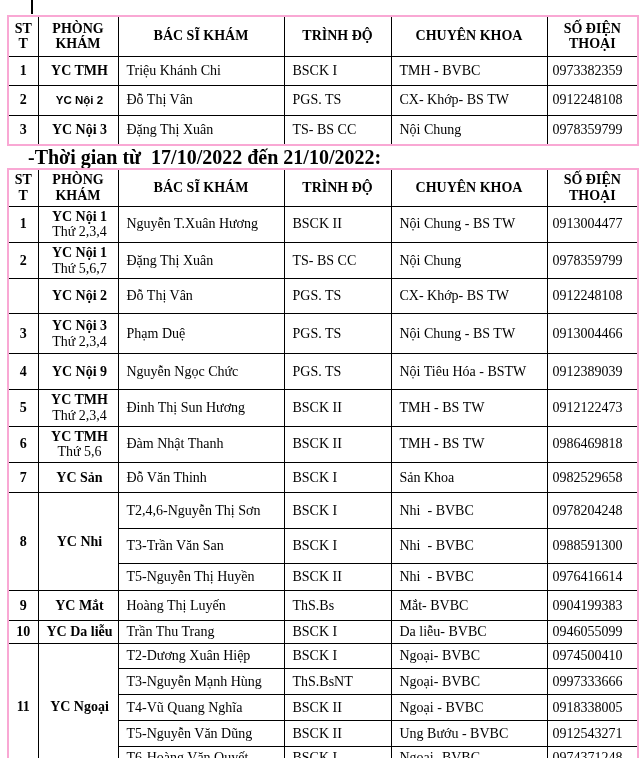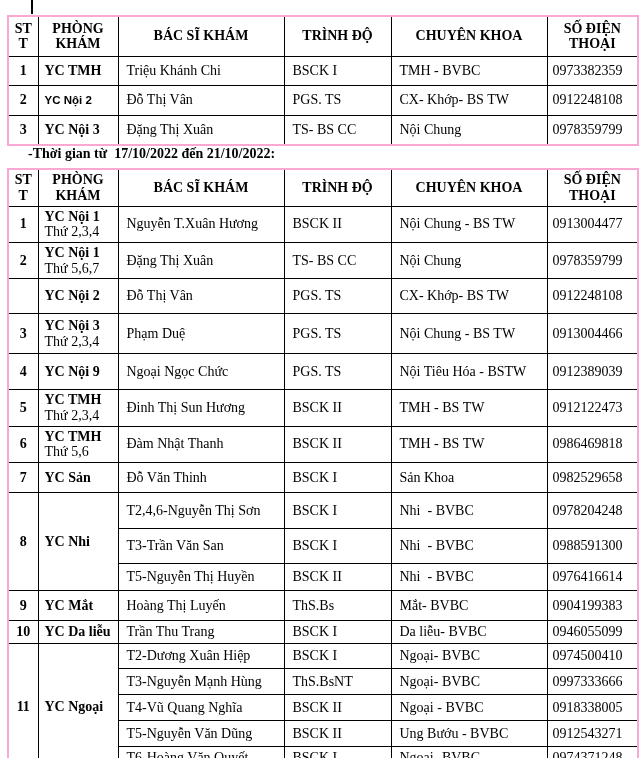--- a/index.html
+++ b/index.html
@@ -15,30 +15,30 @@
   #table1{left:7px;top:15px;}
   #table2{left:7px;top:168px;}
   .sched th,.sched td{
     border:1.5px solid #000;overflow:hidden;
     font-size:14px;line-height:1.12;vertical-align:middle;
     white-space:pre-wrap;
   }
   .sched th{font-weight:bold;text-align:center;padding:1px 2px;}
   .stt-head{display:inline-block;max-width:20px;word-break:break-all;}
   td.stt{text-align:center;font-weight:bold;padding:1px;}
-  td.clinic{padding:2px 3px 2px 6px;}
+  td.clinic{padding:2px 3px 2px 6px;text-align:center;}
   td.doctor{padding:2px 3px 2px 8px;}
   td.degree{padding:2px 3px 2px 8px;}
   td.specialty{padding:2px 3px 2px 8px;}
   td.phone{padding:2px 2px 2px 5px;}
   .clinic-name{font-weight:bold;display:block;}
   .clinic-note{display:block;font-weight:normal;}
   .clinic-name.sans{font-family:"Liberation Sans", sans-serif;font-size:11.5px;}
   .date-line{
-    position:absolute;left:28px;top:146px;font-weight:bold;font-size:14px;
+    position:absolute;left:28px;top:146px;font-weight:bold;font-size:20px;
     white-space:pre;
   }
 </style>
 </head>
 <body>
 
 <div class="top-mark"></div>
 
 <table class="sched" id="table1">
     <colgroup>
@@ -137,21 +137,21 @@
         <td class="stt">3</td>
         <td class="clinic"><span class="clinic-name">YC Nội 3</span><span class="clinic-note">Thứ 2,3,4</span></td>
         <td class="doctor">Phạm Duệ</td>
         <td class="degree">PGS. TS</td>
         <td class="specialty">Nội Chung - BS TW</td>
         <td class="phone">0913004466</td>
       </tr>
       <tr style="height: 36px;">
         <td class="stt">4</td>
         <td class="clinic"><span class="clinic-name">YC Nội 9</span></td>
-        <td class="doctor">Ngoại Ngọc Chức</td>
+        <td class="doctor">Nguyễn Ngọc Chức</td>
         <td class="degree">PGS. TS</td>
         <td class="specialty">Nội Tiêu Hóa - BSTW</td>
         <td class="phone">0912389039</td>
       </tr>
       <tr style="height: 34px;">
         <td class="stt">5</td>
         <td class="clinic"><span class="clinic-name">YC TMH</span><span class="clinic-note">Thứ 2,3,4</span></td>
         <td class="doctor">Đinh Thị Sun Hương</td>
         <td class="degree">BSCK II</td>
         <td class="specialty">TMH - BS TW</td>

